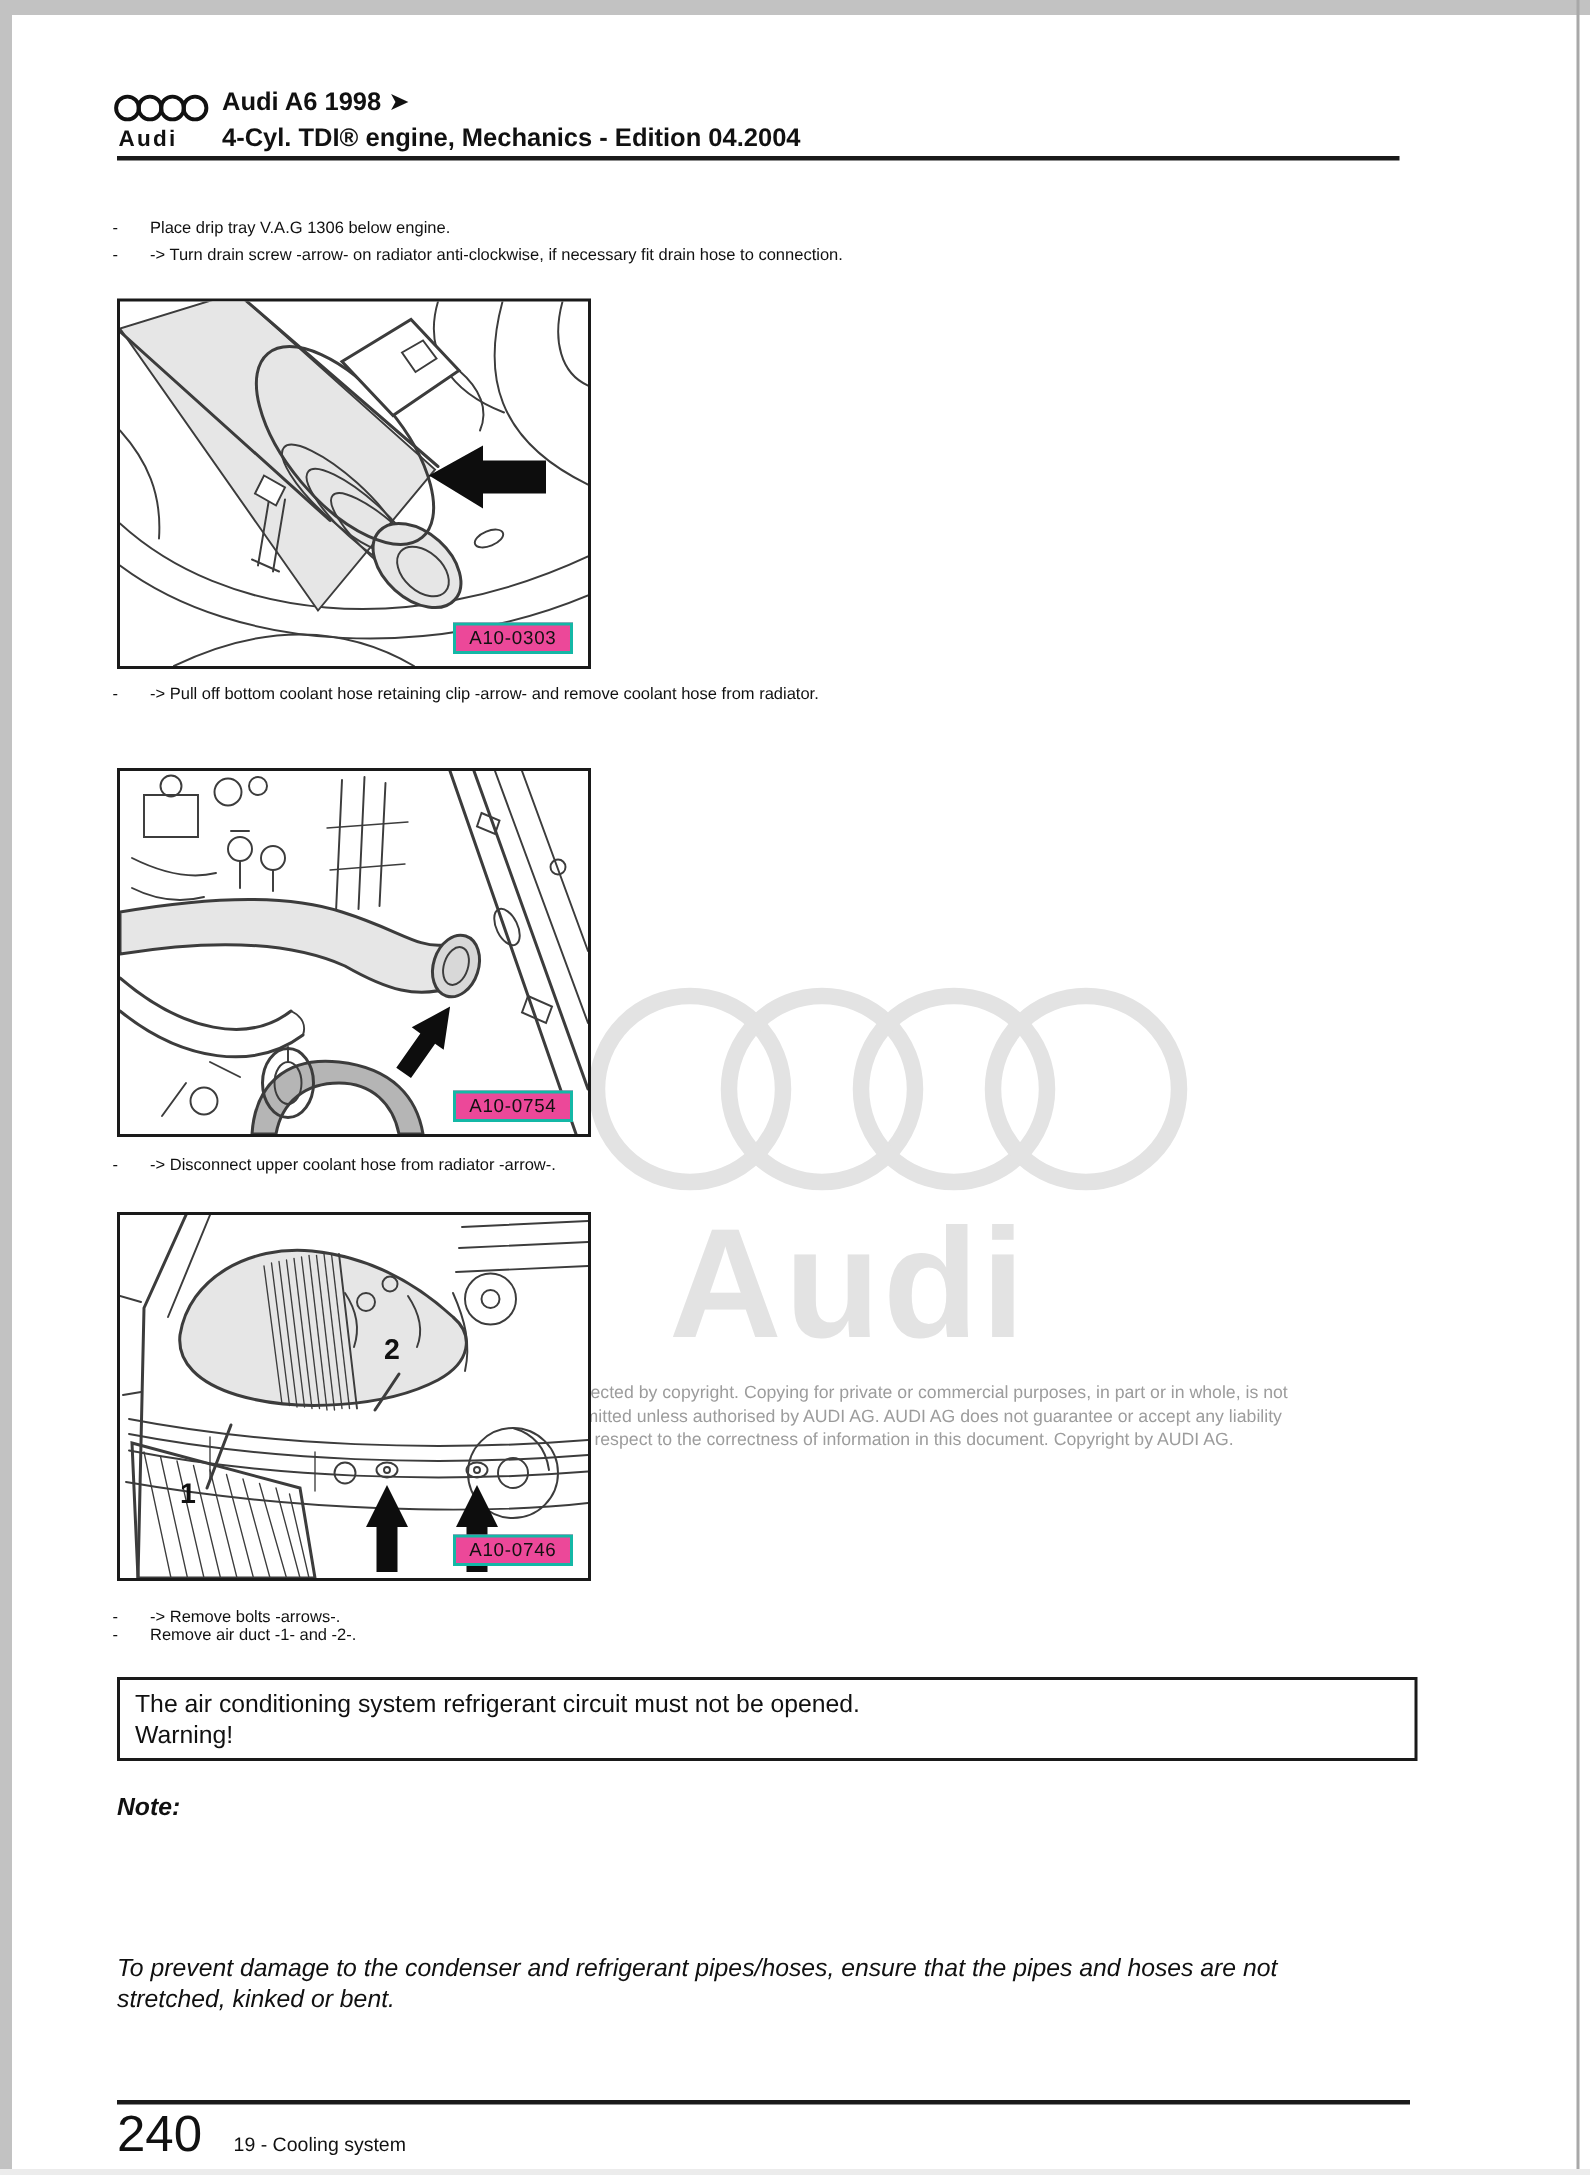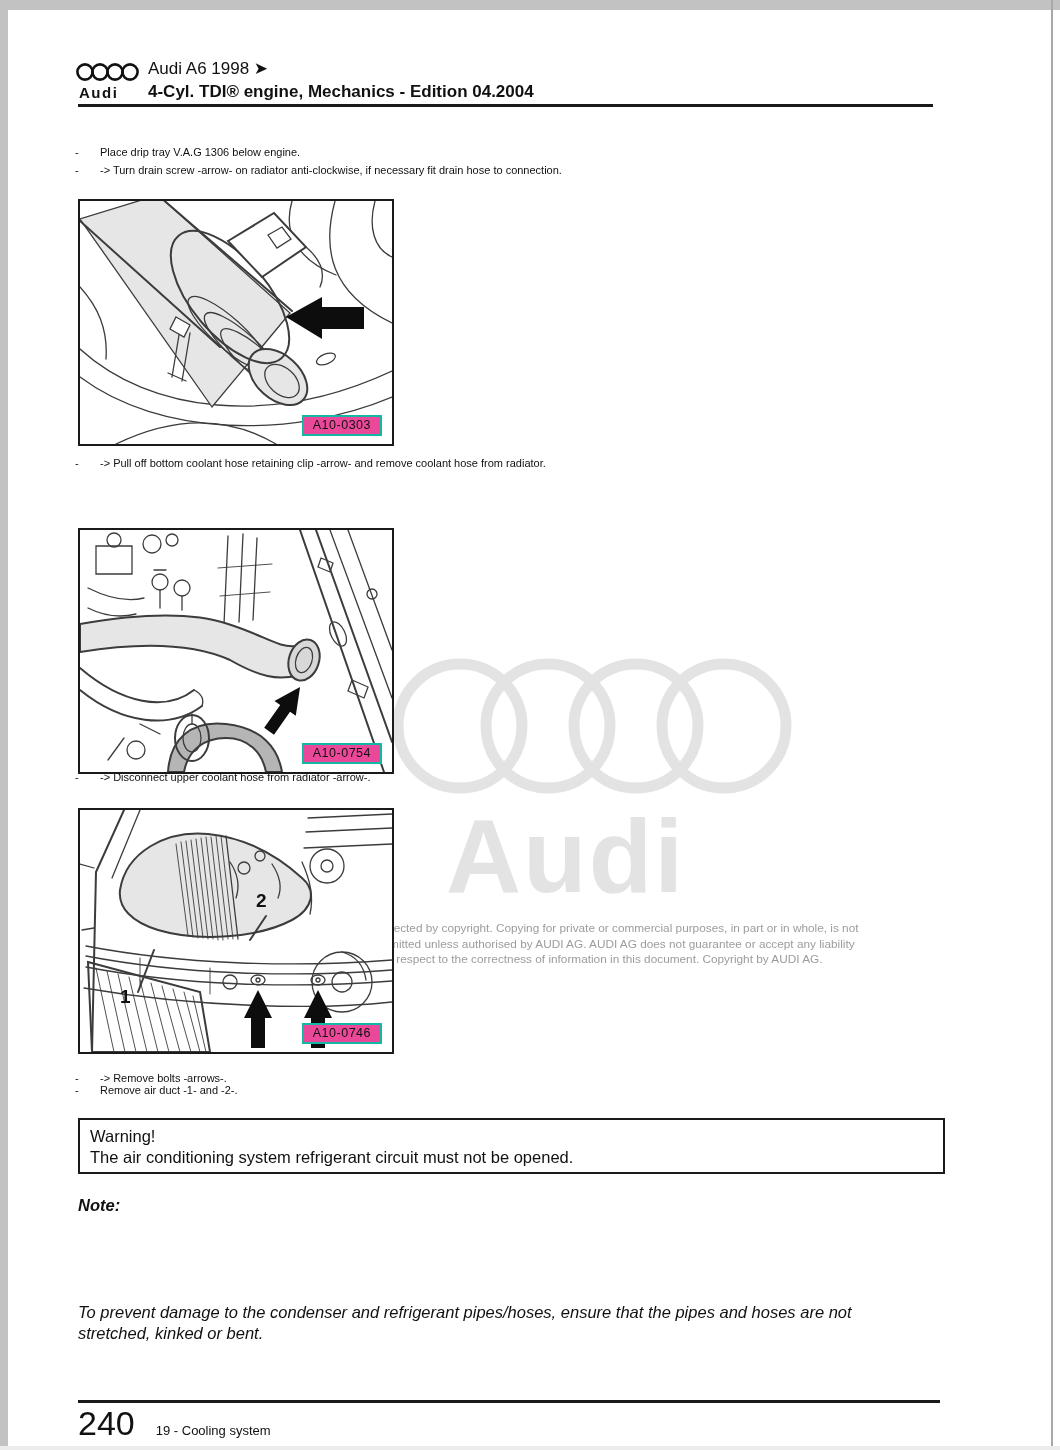--- a/index.html
+++ b/index.html
@@ -20,33 +20,33 @@
     left:446px;top:804px;font-size:104px;font-weight:bold;letter-spacing:2px;
     color:#e3e3e3;line-height:1;
   }
   .wm-copy{left:372px;top:921px;font-size:11.8px;line-height:15.6px;color:#9c9c9c;white-space:nowrap;}
 
   
   .content{position:absolute;left:0;top:0;width:1060px;height:1450px;z-index:1;}
 
   .hdr-rings{position:absolute;left:76px;top:57px;width:64px;height:30px;}
   .hdr-brand{position:absolute;left:79px;top:84px;font-size:15px;font-weight:bold;letter-spacing:1.5px;}
-  .hdr-line1{position:absolute;left:148px;top:58px;font-size:17px;font-weight:normal;}
+  .hdr-line1{position:absolute;left:148px;top:58px;font-size:17px;font-weight:bold;}
   .hdr-line2{position:absolute;left:148px;top:82px;font-size:17px;font-weight:bold;}
   .hdr-rule{position:absolute;left:78px;top:104px;width:855px;height:3px;background:#1a1a1a;}
 
   .step{position:absolute;font-size:11px;line-height:19px;white-space:nowrap;}
   .step .dash{display:inline-block;width:25px;}
   .s1{left:75px;top:143px;} .s2{left:75px;top:161px;}
   .s3{left:75px;top:454px;} .s4{left:75px;top:768px;}
   .s5{left:75px;top:1069px;} .s6{left:75px;top:1081px;}
 
   .figure{position:absolute;left:78px;width:312px;height:243px;background:#fff;border:2px solid #1a1a1a;z-index:2;}
   .fig1{top:199px;}
-  .fig2{top:528px;height:242px;}
+  .fig2{top:512px;height:242px;}
   .fig3{top:808px;height:242px;}
   .figure svg{position:absolute;left:0;top:0;width:100%;height:100%;}
   .fig-label{
     position:absolute;right:10px;bottom:8px;border:2px solid #14b8a6;background:#ec4899;
     font-size:12.5px;padding:1px 9px 2px 9px;letter-spacing:0.5px;
   }
   .callout{position:absolute;font-size:19px;font-weight:bold;}
   .co1{left:40px;top:176px;} .co2{left:176px;top:80px;}
 
   
@@ -260,22 +260,22 @@
     </svg>
     <div class="callout co1">1</div>
     <div class="callout co2">2</div>
     <div class="fig-label">A10-0746</div>
   </div>
 
   <div class="step s5"><span class="dash">-</span><span>-&gt; Remove bolts -arrows-.</span></div>
   <div class="step s6"><span class="dash">-</span><span>Remove air duct -1- and -2-.</span></div>
 
   <div class="warning-box">
+    <div>The air conditioning system refrigerant circuit must not be opened.</div>
     <div>Warning!</div>
-    <div>The air conditioning system refrigerant circuit must not be opened.</div>
   </div>
 
   <div class="note-label">Note:</div>
   <div class="note-text">To prevent damage to the condenser and refrigerant pipes/hoses, ensure that the pipes and hoses are not stretched, kinked or bent.</div>
 
   <div class="ftr-rule"></div>
   <div class="ftr">
     <span class="ftr-num">240</span>
     <span class="ftr-sec">19 - Cooling system</span>
   </div>

